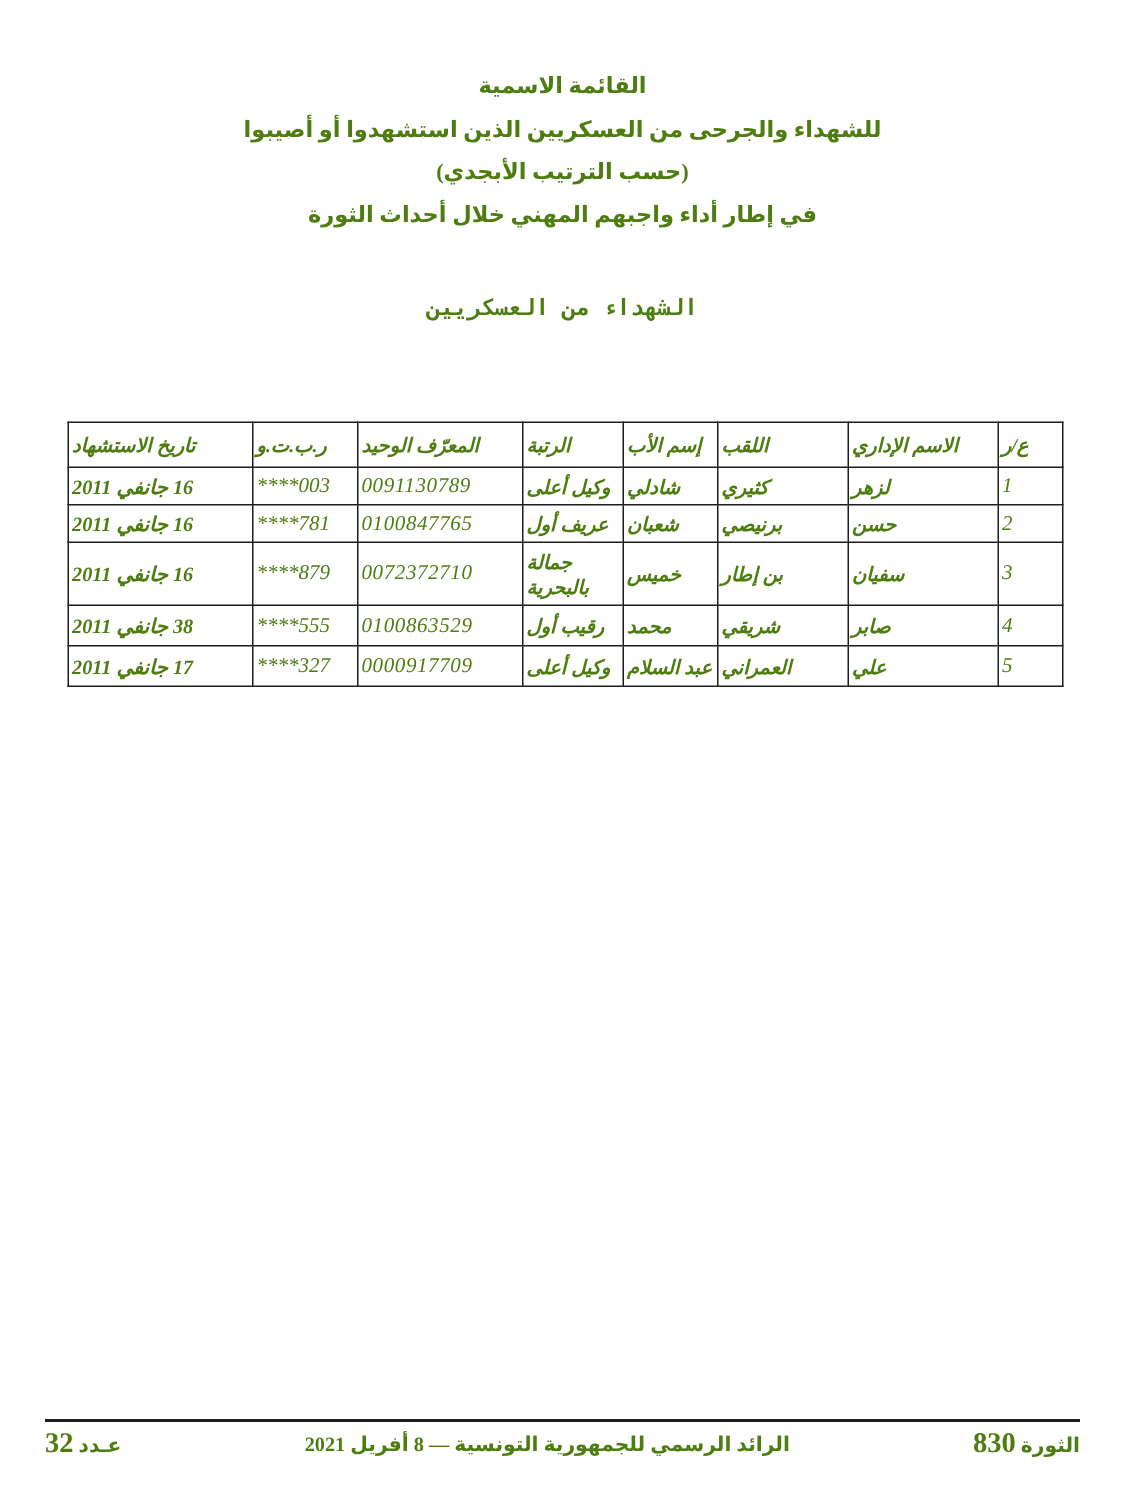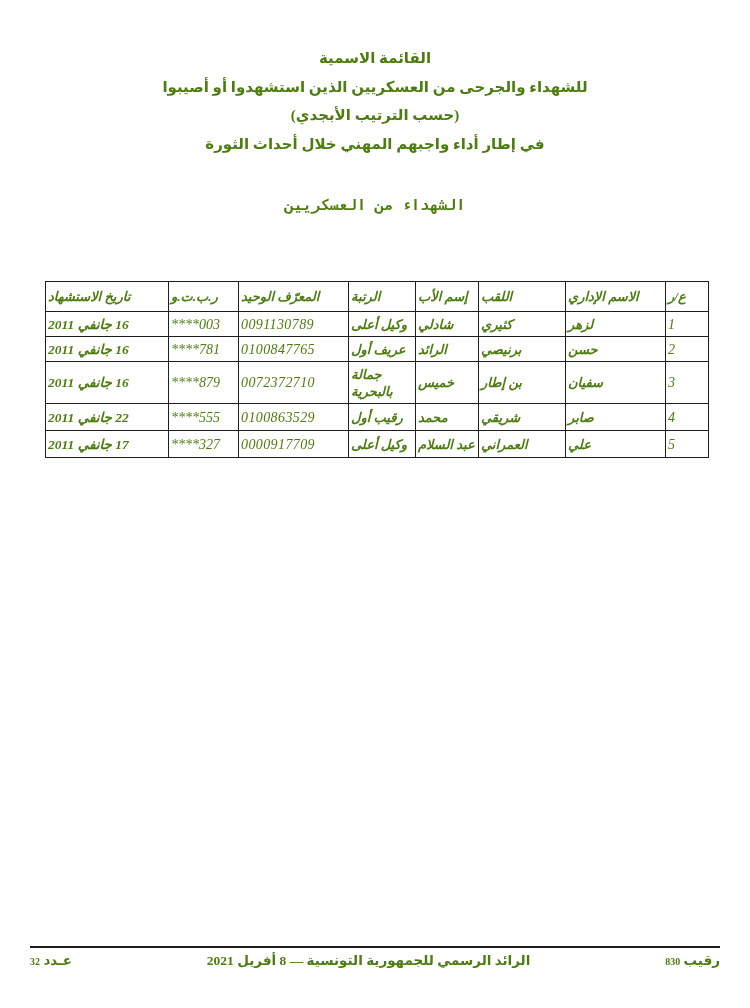--- a/index.html
+++ b/index.html
@@ -64,21 +64,21 @@
   .footer-rule{
     position:absolute;top:946px;left:30px;
     width:690px;height:2px;background:#1d1d1d;
   }
   .footer{
     position:absolute;top:952px;left:30px;right:30px;
     display:flex;justify-content:space-between;align-items:center;
     direction:rtl;
     font-weight:bold;font-size:13.5px;
   }
-  .footer .num{font-size:10px;}
+  .footer .num{font-size:19px;}
   .footer-page,.footer-issue{white-space:nowrap;}
   .footer-center{text-align:center;}
 </style>
 </head>
 <body>
 
 <div class="page">
 
   <header class="titles">
     <div>القائمة الاسمية</div>
@@ -120,21 +120,21 @@
           <td class="col-3">شادلي</td>
           <td class="col-4">وكيل أعلى</td>
           <td class="col-5">0091130789</td>
           <td class="col-6">****003</td>
           <td class="col-7">16 جانفي 2011</td>
         </tr>
         <tr>
           <td class="col-0">2</td>
           <td class="col-1">حسن</td>
           <td class="col-2">برنيصي</td>
-          <td class="col-3">الرائد</td>
+          <td class="col-3">شعبان</td>
           <td class="col-4">عريف أول</td>
           <td class="col-5">0100847765</td>
           <td class="col-6">****781</td>
           <td class="col-7">16 جانفي 2011</td>
         </tr>
         <tr>
           <td class="col-0">3</td>
           <td class="col-1">سفيان</td>
           <td class="col-2">بن إطار</td>
           <td class="col-3">خميس</td>
@@ -144,40 +144,40 @@
           <td class="col-7">16 جانفي 2011</td>
         </tr>
         <tr>
           <td class="col-0">4</td>
           <td class="col-1">صابر</td>
           <td class="col-2">شريقي</td>
           <td class="col-3">محمد</td>
           <td class="col-4">رقيب أول</td>
           <td class="col-5">0100863529</td>
           <td class="col-6">****555</td>
-          <td class="col-7">22 جانفي 2011</td>
+          <td class="col-7">38 جانفي 2011</td>
         </tr>
         <tr>
           <td class="col-0">5</td>
           <td class="col-1">علي</td>
           <td class="col-2">العمراني</td>
           <td class="col-3">عبد السلام</td>
           <td class="col-4">وكيل أعلى</td>
           <td class="col-5">0000917709</td>
           <td class="col-6">****327</td>
           <td class="col-7">17 جانفي 2011</td>
         </tr>
       </tbody>
   </table>
 
   <div class="footer-rule"></div>
 
   <footer class="footer">
     <div class="footer-page">
-      <span>رقيب</span>
+      <span>الثورة</span>
       <span class="num">830</span>
     </div>
     <div class="footer-center">الرائد الرسمي للجمهورية التونسية — 8 أفريل 2021</div>
     <div class="footer-issue">
       <span>عـدد</span>
       <span class="num">32</span>
     </div>
   </footer>
 
 </div>

